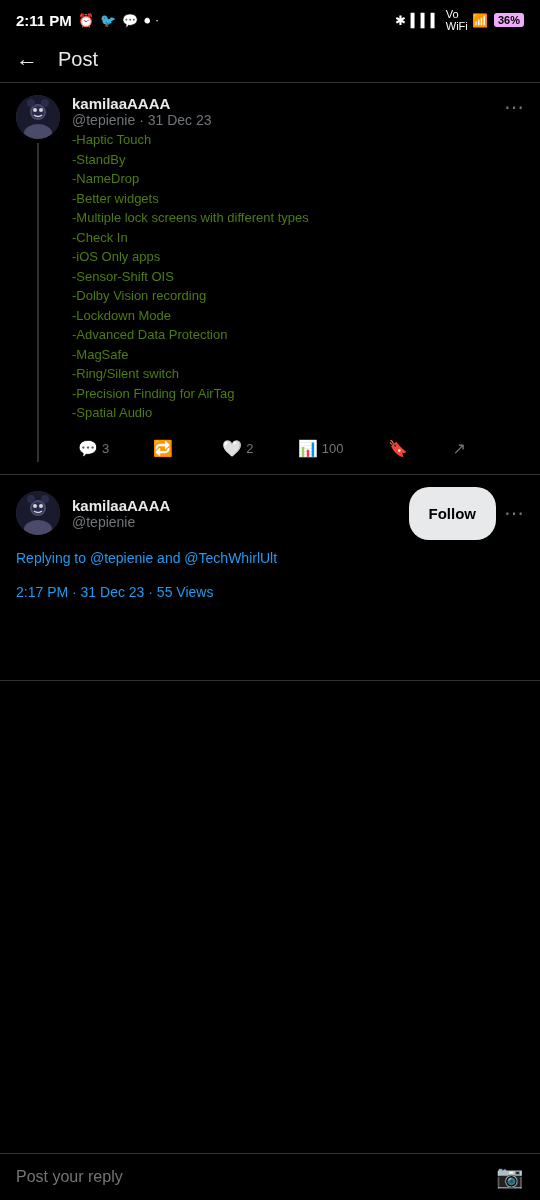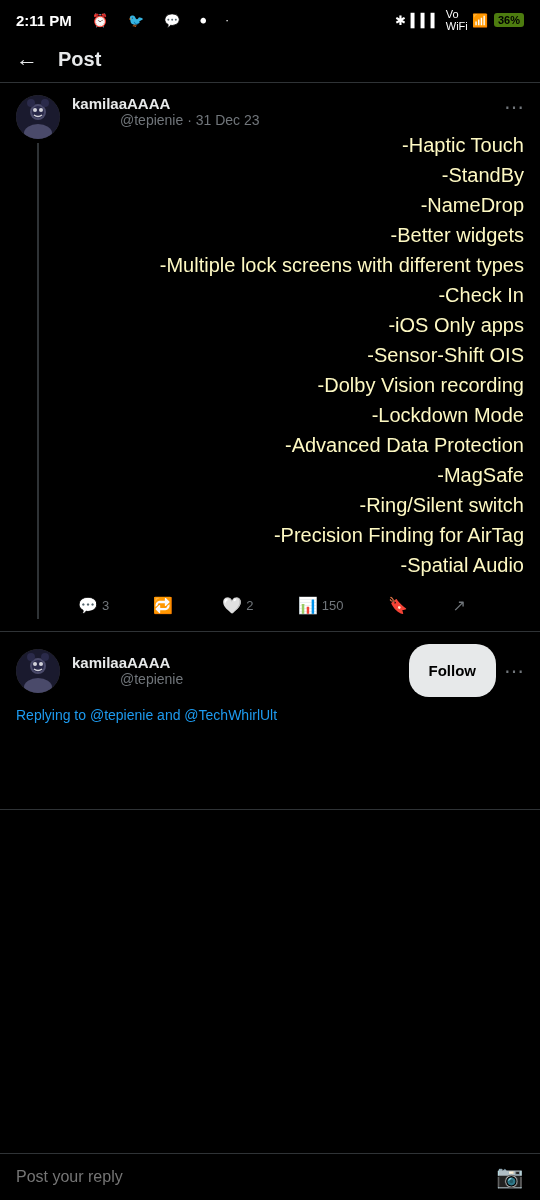--- a/index.html
+++ b/index.html
@@ -21,34 +21,34 @@
       padding: 8px 16px 4px;
       height: 36px;
       background: #000;
     }
     .status-left {
       font-size: 15px;
       font-weight: 600;
       color: #fff;
       display: flex;
       align-items: center;
-      gap: 20px;
+      gap: 6px;
     }
     .status-right {
       display: flex;
       align-items: center;
       gap: 5px;
       font-size: 13px;
       color: #fff;
       font-weight: 500;
     }
     .battery-icon {
       display: inline-flex;
       align-items: center;
-      background: #4d7c0f;
+      background: #f0abfc;
       border-radius: 3px;
       padding: 1px 4px;
       font-size: 11px;
       font-weight: 700;
       color: #000;
       gap: 2px;
     }
 
     
     .header {
@@ -61,21 +61,21 @@
     .back-btn {
       color: #e7e9ea;
       font-size: 22px;
       margin-right: 20px;
       cursor: pointer;
       background: none;
       border: none;
     }
     .header-title {
       font-size: 20px;
-      font-weight: 700;
+      font-weight: 400;
       color: #e7e9ea;
     }
 
     
     .tweet {
       display: flex;
       padding: 12px 16px;
       border-bottom: 1px solid #2f3336;
       gap: 12px;
     }
@@ -120,41 +120,39 @@
       flex-direction: column;
     }
     .tweet-name {
       font-size: 15px;
       font-weight: 700;
       color: #e7e9ea;
     }
     .tweet-handle-date {
       font-size: 14px;
       color: #71767b;
-      margin-left: 48px;
     }
     .tweet-menu {
       color: #71767b;
       font-size: 20px;
       cursor: pointer;
     }
     .tweet-reply-to {
       font-size: 14px;
       color: #71767b;
       margin-bottom: 6px;
     }
     .tweet-reply-to span {
       color: #1d9bf0;
     }
     .tweet-content {
-      font-size: 20px;
-      color: #fef9c3;
+      font-size: 13px;
+      color: #4d7c0f;
       line-height: 1.5;
       white-space: pre-line;
-      text-align: right;
     }
 
     
     .tweet-actions {
       display: flex;
       align-items: center;
       margin-top: 12px;
       gap: 0;
       justify-content: space-between;
       max-width: 400px;
@@ -337,21 +335,21 @@
       <button class="action-btn">
         <span class="action-icon">🔁</span>
         <span></span>
       </button>
       <button class="action-btn">
         <span class="action-icon">🤍</span>
         <span>2</span>
       </button>
       <button class="action-btn">
         <span class="action-icon">📊</span>
-        <span>150</span>
+        <span>100</span>
       </button>
       <button class="action-btn">
         <span class="action-icon">🔖</span>
       </button>
       <button class="action-btn">
         <span class="action-icon">↗</span>
       </button>
     </div>
   </div>
 </div>
@@ -381,20 +379,24 @@
       <button class="follow-btn">Follow</button>
       <span class="tweet-menu">⋯</span>
     </div>
   </div>
   <div class="tweet-reply-to" style="margin-top:6px;">
     <span>Replying to </span>
     <span class="blue-text">@tepienie</span>
     <span> and </span>
     <span class="blue-text">@TechWhirlUlt</span>
   </div>
+  <div class="tweet-timestamp" style="margin-top: 12px;">
+    <span>2:17 PM · 31 Dec 23 · </span>
+    <span class="blue-text">55 Views</span>
+  </div>
 </div>
 
 <div class="reply-bar">
   <input class="reply-input" type="text" placeholder="Post your reply" style="">
   <button class="camera-btn">
     <span>📷</span>
   </button>
 </div>
 
 </body></html>

